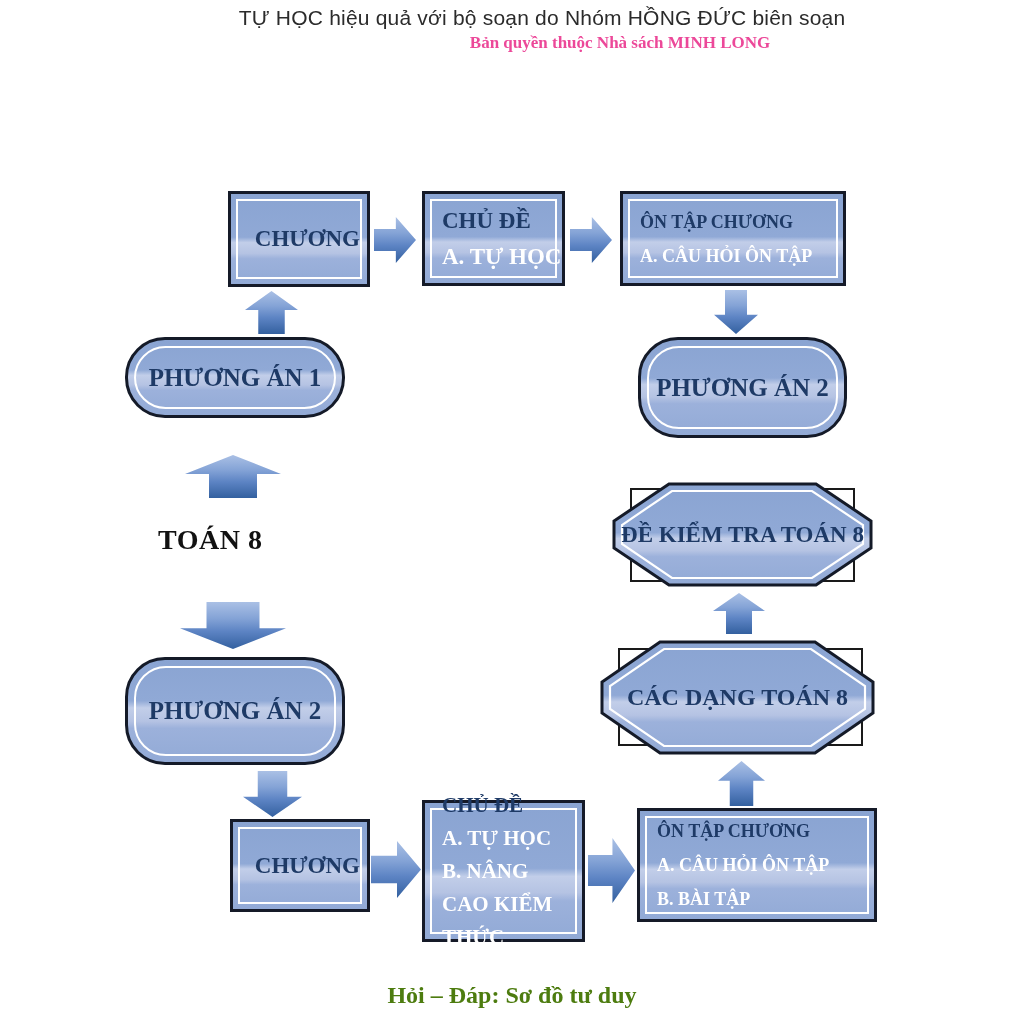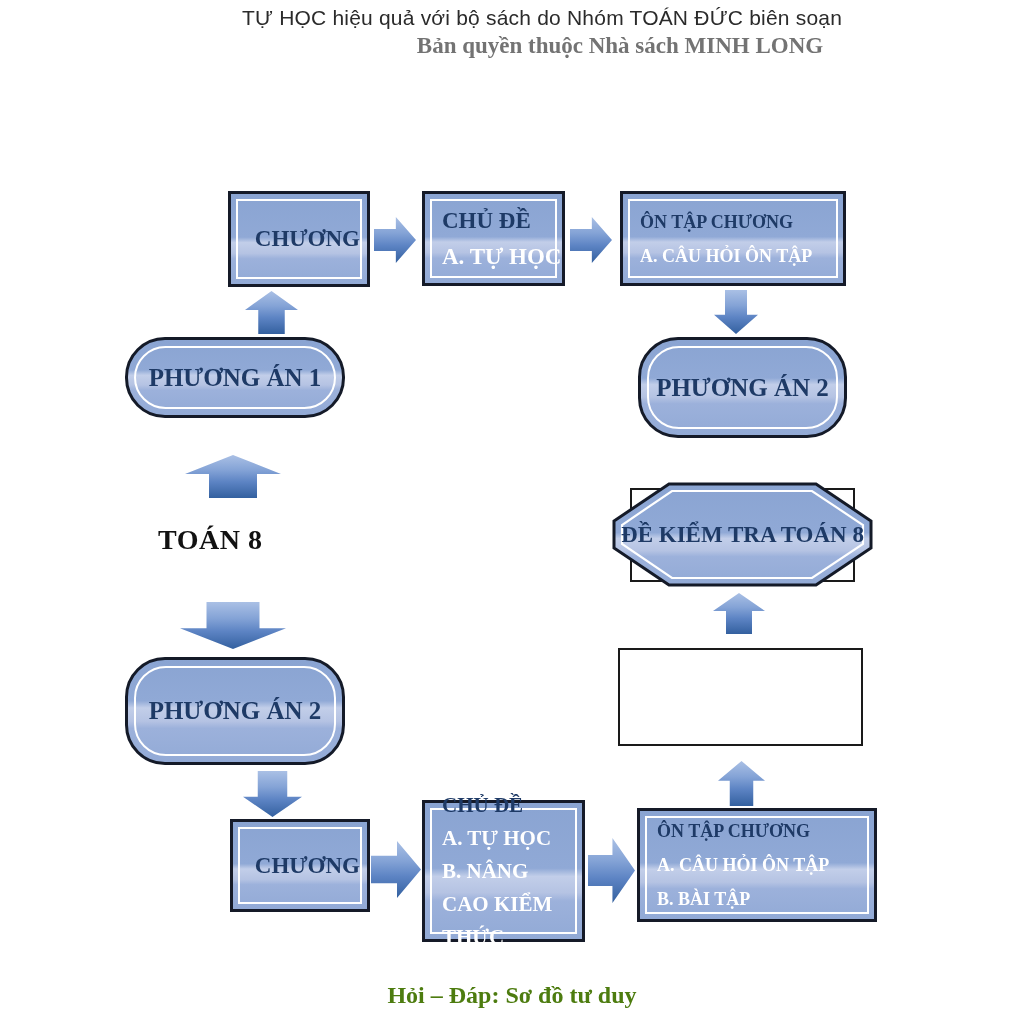--- a/index.html
+++ b/index.html
@@ -8,21 +8,21 @@
     font-family:"Liberation Serif", serif;
   }
   
   .hdr1{
     position:absolute;top:6px;left:542px;transform:translateX(-50%);
     font-family:"Liberation Sans", sans-serif;font-size:21px;font-weight:500;
     color:#2b2b2b;white-space:nowrap;letter-spacing:.2px;
   }
   .hdr2{
     position:absolute;top:33px;left:620px;transform:translateX(-50%);
-    font-size:23px;font-weight:bold;color:#737373;white-space:nowrap;
+    font-size:17px;font-weight:bold;color:#ec4899;white-space:nowrap;
   }
   .footer{
     position:absolute;top:982px;left:512px;transform:translateX(-50%);
     font-size:24px;font-weight:bold;color:#4d7c0f;white-space:nowrap;
   }
   .toan8{
     position:absolute;left:158px;top:524px;width:150px;
     font-size:28px;font-weight:bold;color:#111;white-space:nowrap;letter-spacing:.5px;
   }
   
@@ -72,21 +72,21 @@
   .oct .label{
     position:absolute;inset:0;display:flex;align-items:center;justify-content:center;
     color:#1e3a66;font-weight:bold;white-space:nowrap;
   }
 </style>
 </head>
 <body>
 
 <div class="canvas">
 
-  <div class="hdr1">TỰ HỌC hiệu quả với bộ sách do Nhóm TOÁN ĐỨC biên soạn</div>
+  <div class="hdr1">TỰ HỌC hiệu quả với bộ soạn do Nhóm HỒNG ĐỨC biên soạn</div>
   <div class="hdr2">Bản quyền thuộc Nhà sách MINH LONG</div>
 
   <div class="rbox" style="left:228px;top:191px;width:142px;height:96px;">
     <div class="inner center">
       <div class="t-navy fs23 nowrap">CHƯƠNG</div>
     </div>
   </div>
 
   <div class="arrow arrow-r" style="left:374px;top:217px;width:42px;height:46px;"></div>
 
@@ -142,20 +142,37 @@
       </defs>
       <polygon points="57,2 204,2 259,39 259,66 204,103 57,103 2,66 2,39" fill="url(#og1)" stroke="#141a28" stroke-width="3"></polygon>
       <polygon points="60,9 200,9 251,43 251,62 200,96 60,96 10,62 10,43" fill="none" stroke="#ffffff" stroke-width="2.2"></polygon>
     </svg>
     <div class="label" style="font-size:23px;">ĐỀ KIỂM TRA TOÁN 8</div>
   </div>
 
   <div class="arrow arrow-u" style="left:713px;top:593px;width:52px;height:41px;"></div>
 
   <div class="oct-rect" style="left:618px;top:648px;width:245px;height:98px;"></div>
+  <div class="oct" style="left:600px;top:640px;width:275px;height:115px;">
+    <svg width="275" height="115" viewBox="0 0 275 115">
+      <defs>
+        <linearGradient id="og2" x1="0" y1="0" x2="0" y2="1">
+          <stop offset="0" stop-color="#8aa4d2"></stop>
+            <stop offset=".48" stop-color="#90a9d6"></stop>
+          <stop offset=".54" stop-color="#c2cee9"></stop>
+            <stop offset=".66" stop-color="#b5c3e3"></stop>
+          <stop offset=".72" stop-color="#9cb1db"></stop>
+            <stop offset="1" stop-color="#92aad6"></stop>
+        </linearGradient>
+      </defs>
+      <polygon points="60,2 215,2 273,42 273,73 215,113 60,113 2,73 2,42" fill="url(#og2)" stroke="#141a28" stroke-width="3"></polygon>
+      <polygon points="64,9 211,9 265,46 265,69 211,106 64,106 10,69 10,46" fill="none" stroke="#ffffff" stroke-width="2.2"></polygon>
+    </svg>
+    <div class="label" style="font-size:24px;">CÁC DẠNG TOÁN 8</div>
+  </div>
 
   <div class="arrow arrow-u" style="left:718px;top:761px;width:47px;height:45px;"></div>
 
   <div class="round" style="left:125px;top:657px;width:220px;height:108px;">
     <div class="inner">
       <div class="t-navy fs25 nowrap">PHƯƠNG ÁN 2</div>
     </div>
   </div>
 
   <div class="arrow arrow-d" style="left:243px;top:771px;width:59px;height:46px;"></div>

